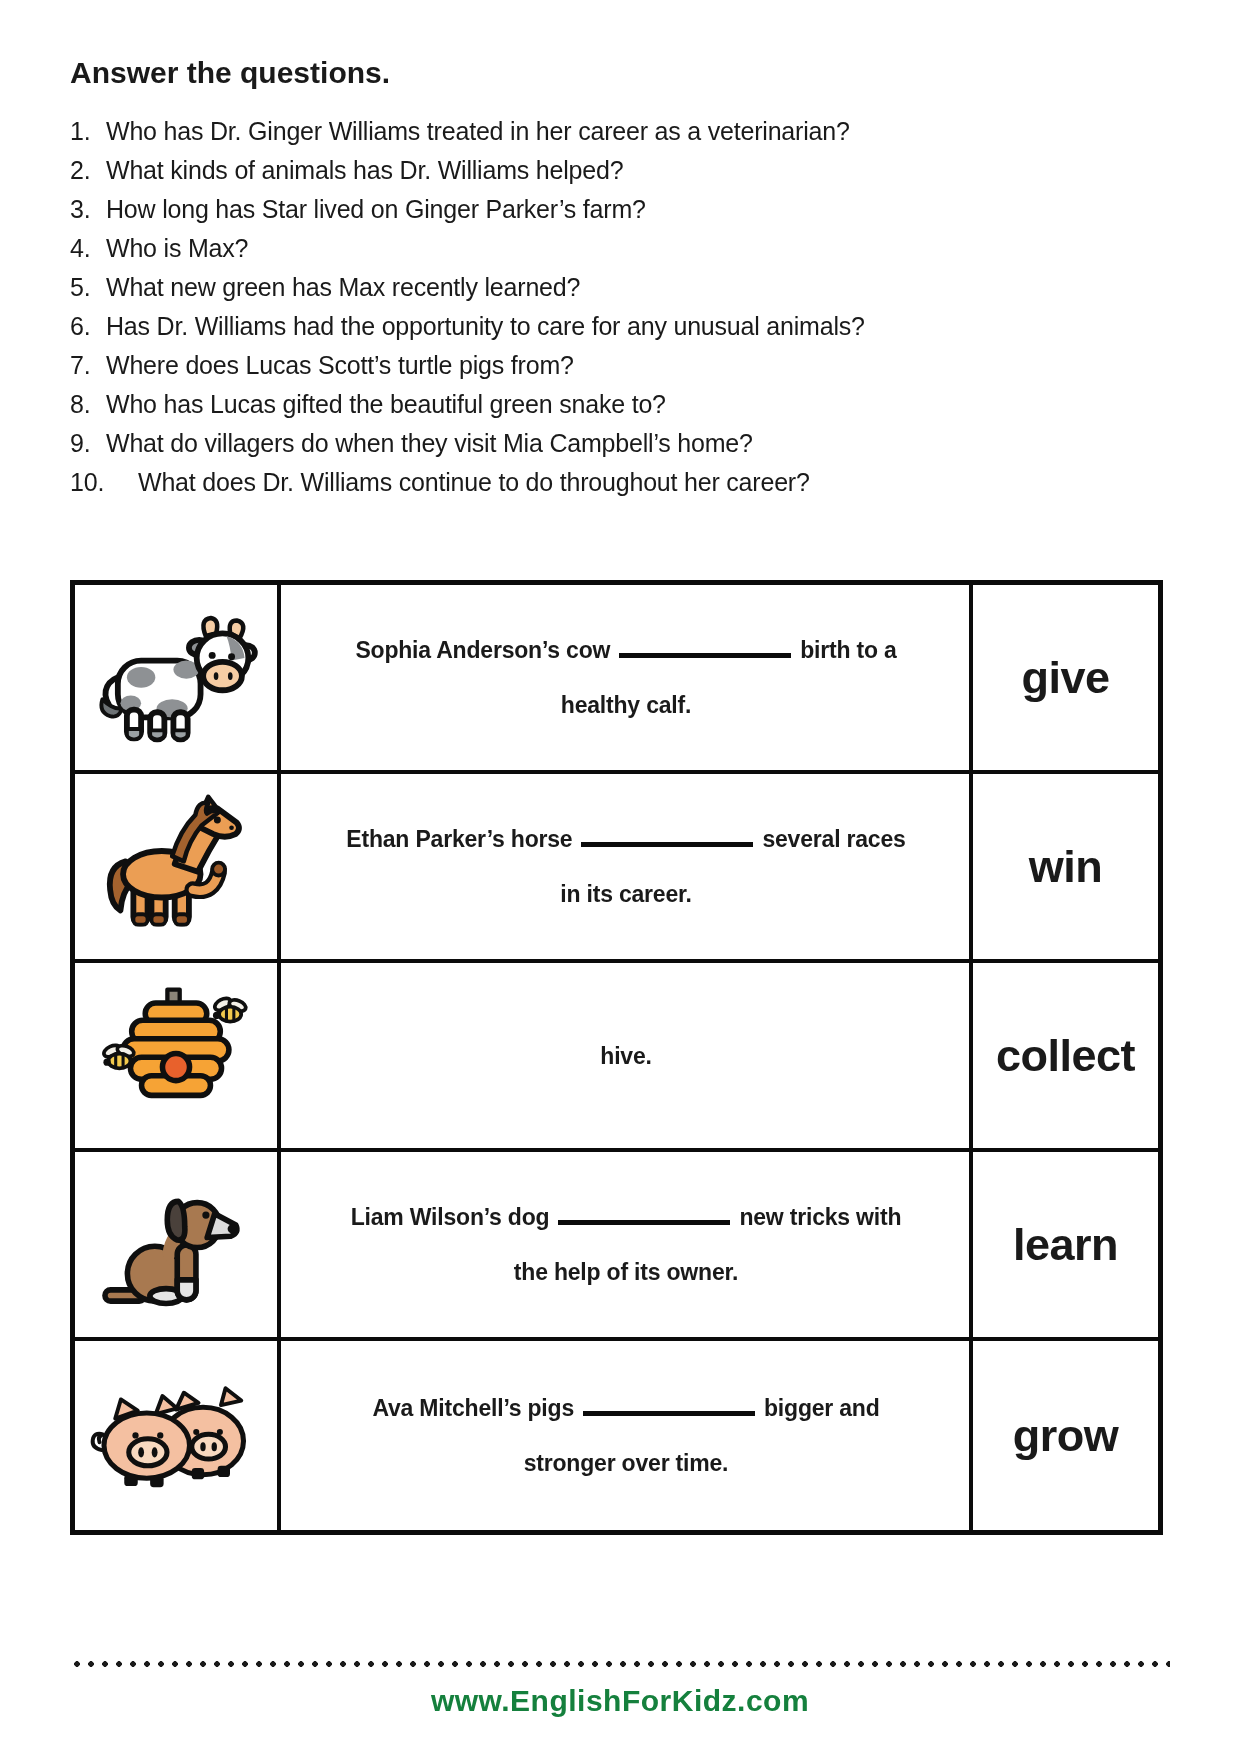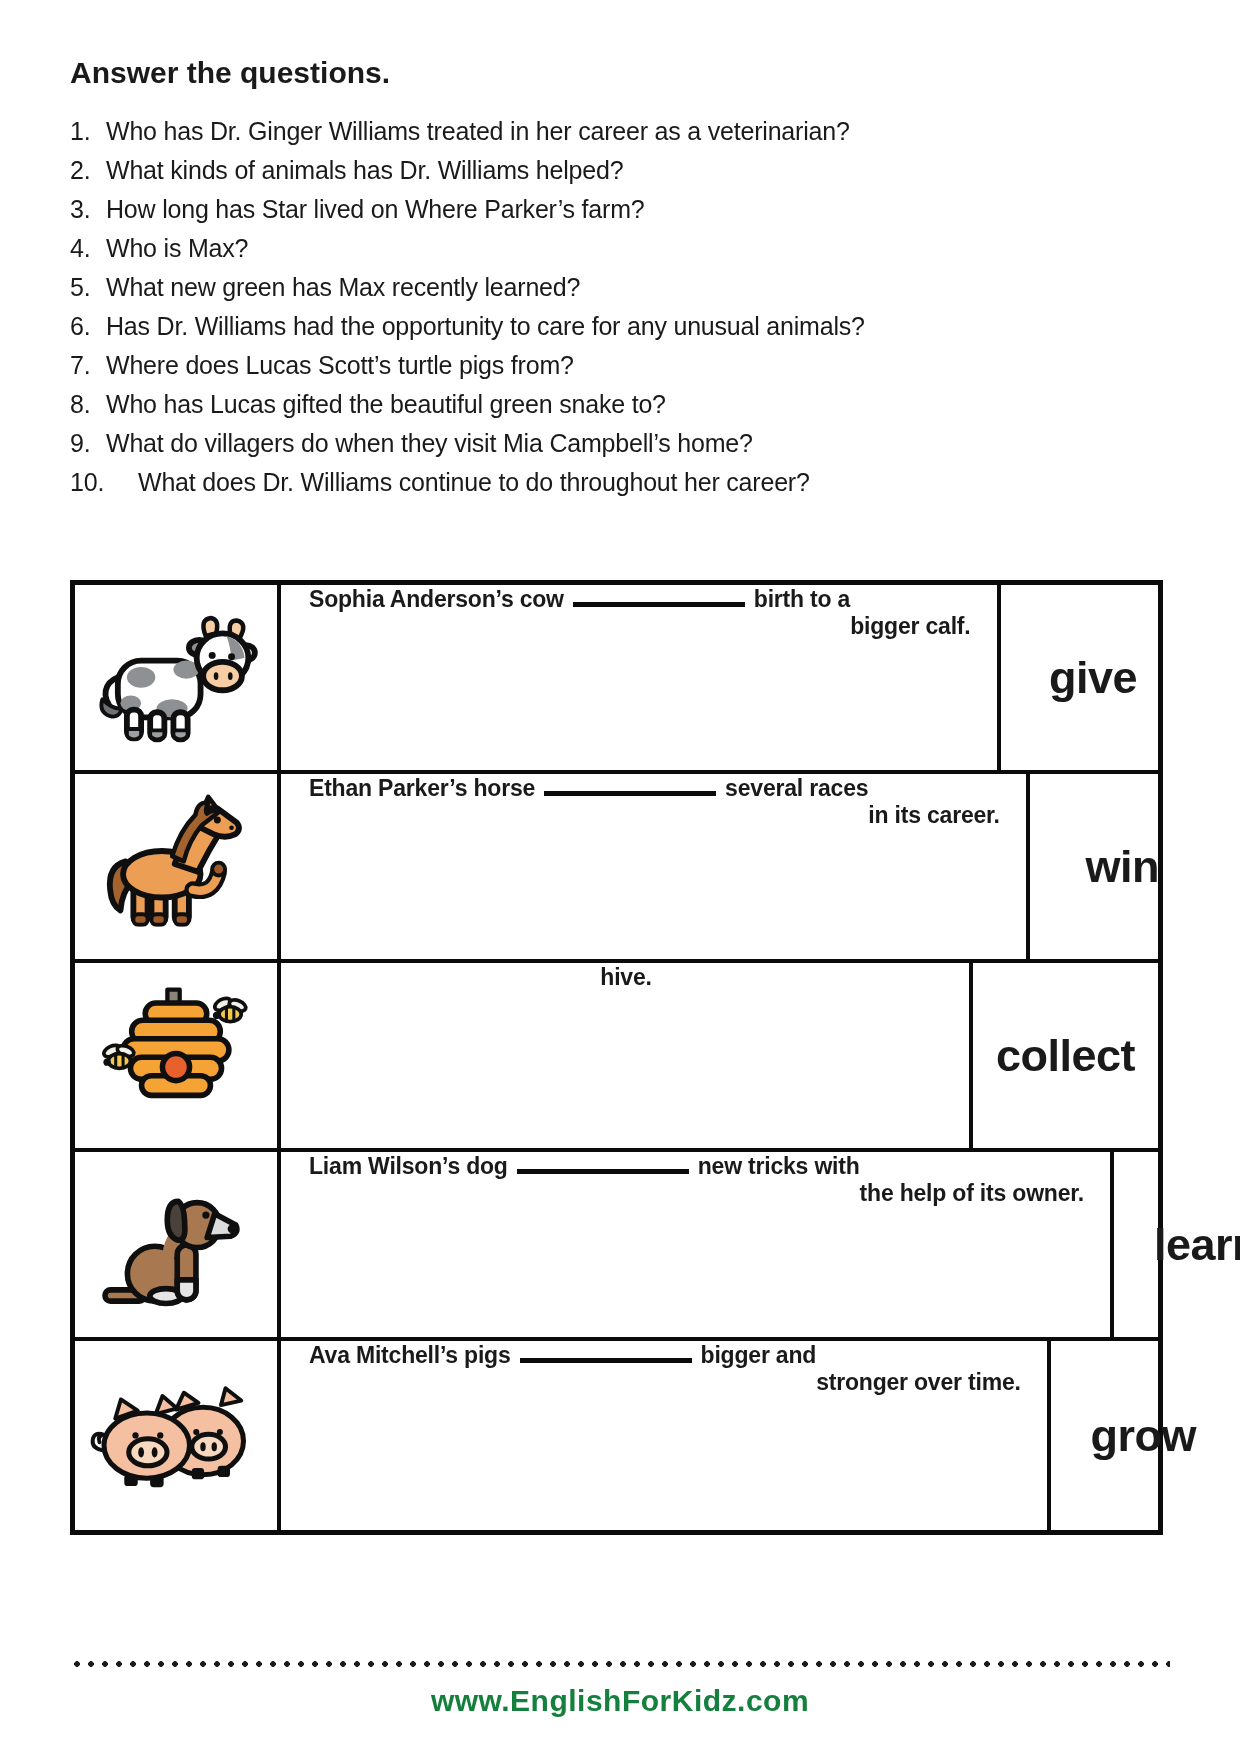--- a/index.html
+++ b/index.html
@@ -17,21 +17,21 @@
   .q-num{min-width:36px;flex:0 0 auto;}
   .q-item:last-child .q-num{min-width:68px;}
 
   .sec2-title{margin-top:16px;font-size:31px;font-weight:700;line-height:45px;}
   .sec2-title div{white-space:nowrap;}
 
   .worksheet-table{margin-top:78px;border:5px solid #0b0b0b;width:1093px;box-sizing:border-box;}
   .t-row{display:flex;height:189px;border-bottom:4px solid #0b0b0b;box-sizing:border-box;}
   .t-row:last-child{border-bottom:none;}
   .cell-icon{width:206px;flex:0 0 auto;border-right:4px solid #0b0b0b;display:flex;align-items:center;justify-content:center;box-sizing:border-box;}
-  .cell-text{flex:1 1 auto;border-right:4px solid #0b0b0b;display:flex;flex-direction:row;justify-content:center;padding:0 26px 0 28px;box-sizing:border-box;}
+  .cell-text{flex:1 1 auto;border-right:4px solid #0b0b0b;display:flex;flex-direction:column;justify-content:center;padding:0 26px 0 28px;box-sizing:border-box;align-items:center;}
   .cell-verb{width:185px;flex:0 0 auto;display:flex;align-items:center;justify-content:center;font-size:45px;font-weight:700;letter-spacing:-0.5px;text-align:right;}
   .sent-line{font-size:23px;font-weight:700;line-height:28px;white-space:nowrap;letter-spacing:-0.2px;}
   .sent-line + .sent-line{margin-top:27px;}
   .blank{display:inline-block;width:172px;height:5px;background:#0b0b0b;margin:0 9px;vertical-align:0px;}
 
   .footer{position:absolute;left:70px;top:1660px;width:1100px;text-align:center;}
   .dotline{height:8px;width:1100px;
     background-image:radial-gradient(circle,#1a1a1a 2.7px,transparent 3px);
     background-size:14px 8px;background-repeat:repeat-x;background-position:0 center;}
   .site{margin-top:16px;font-size:30px;font-weight:700;color:#15803d;letter-spacing:0.5px;}
@@ -49,21 +49,21 @@
     <div class="q-item">
         <span class="q-num">1.</span>
         <span>Who has Dr. Ginger Williams treated in her career as a veterinarian?</span>
       </div>
     <div class="q-item">
         <span class="q-num">2.</span>
         <span>What kinds of animals has Dr. Williams helped?</span>
       </div>
     <div class="q-item">
         <span class="q-num">3.</span>
-        <span>How long has Star lived on Where Parker’s farm?</span>
+        <span>How long has Star lived on Ginger Parker’s farm?</span>
       </div>
     <div class="q-item">
         <span class="q-num">4.</span>
         <span>Who is Max?</span>
       </div>
     <div class="q-item">
         <span class="q-num">5.</span>
         <span>What new green has Max recently learned?</span>
       </div>
     <div class="q-item">
@@ -119,21 +119,21 @@
             <circle cx="93" cy="40" r="2.7" fill="#0f0f0f" stroke="none"></circle>
             <circle cx="108" cy="41" r="2.7" fill="#0f0f0f" stroke="none"></circle>
             <ellipse cx="101" cy="56" rx="15" ry="11" fill="#f6cda4"></ellipse>
             <ellipse cx="96" cy="56" rx="1.8" ry="3" fill="#0f0f0f" stroke="none"></ellipse>
             <ellipse cx="107" cy="56" rx="1.8" ry="3" fill="#0f0f0f" stroke="none"></ellipse>
           </g>
         </svg>
       </div>
       <div class="cell-text">
         <div class="sent-line"><span>Sophia Anderson’s cow</span><span class="blank"></span><span>birth to a</span></div>
-        <div class="sent-line">bigger calf.</div>
+        <div class="sent-line">healthy calf.</div>
       </div>
       <div class="cell-verb">give</div>
     </div>
 
     <div class="t-row">
       <div class="cell-icon">
         <svg width="168" height="155" viewBox="0 0 130 120">
           <g stroke="#0f0f0f" stroke-width="4.5" stroke-linecap="round" stroke-linejoin="round">
             <path d="M26,56 Q12,60 14,78 Q15,90 22,94 Q23,80 32,70 z" fill="#a3622e"></path>
             <rect x="32" y="74" width="11" height="30" rx="5" fill="#eb9e54"></rect>

